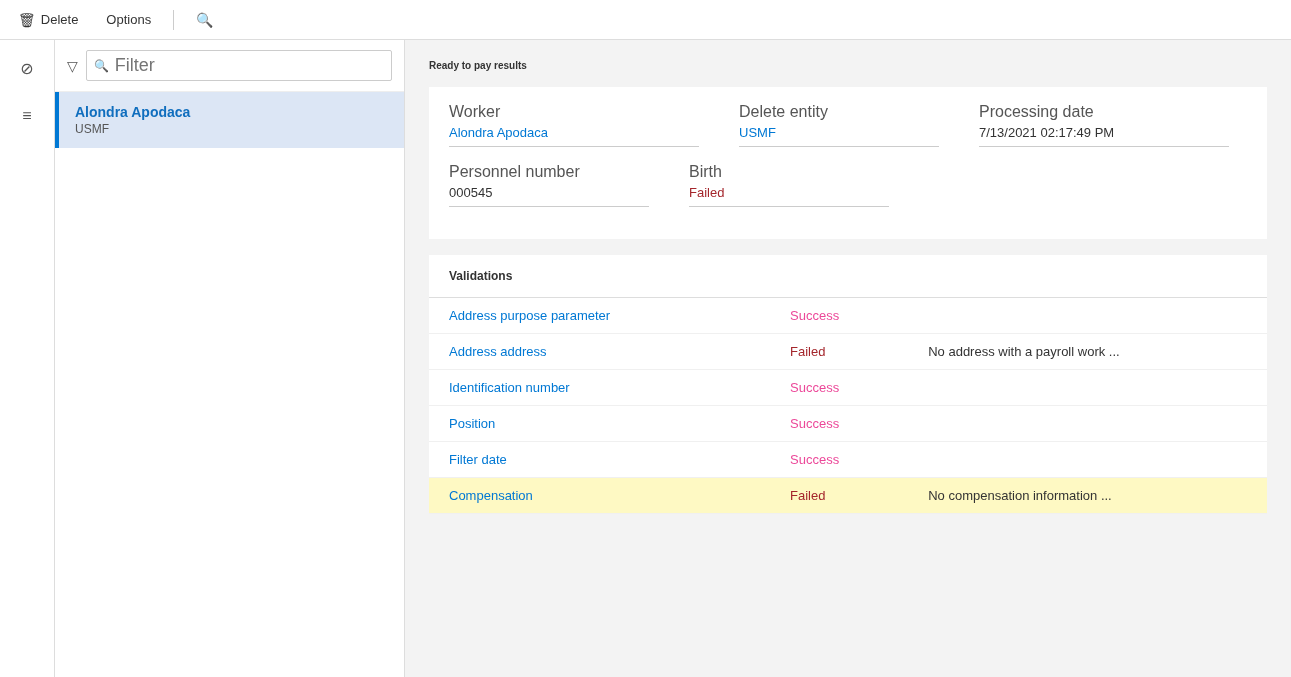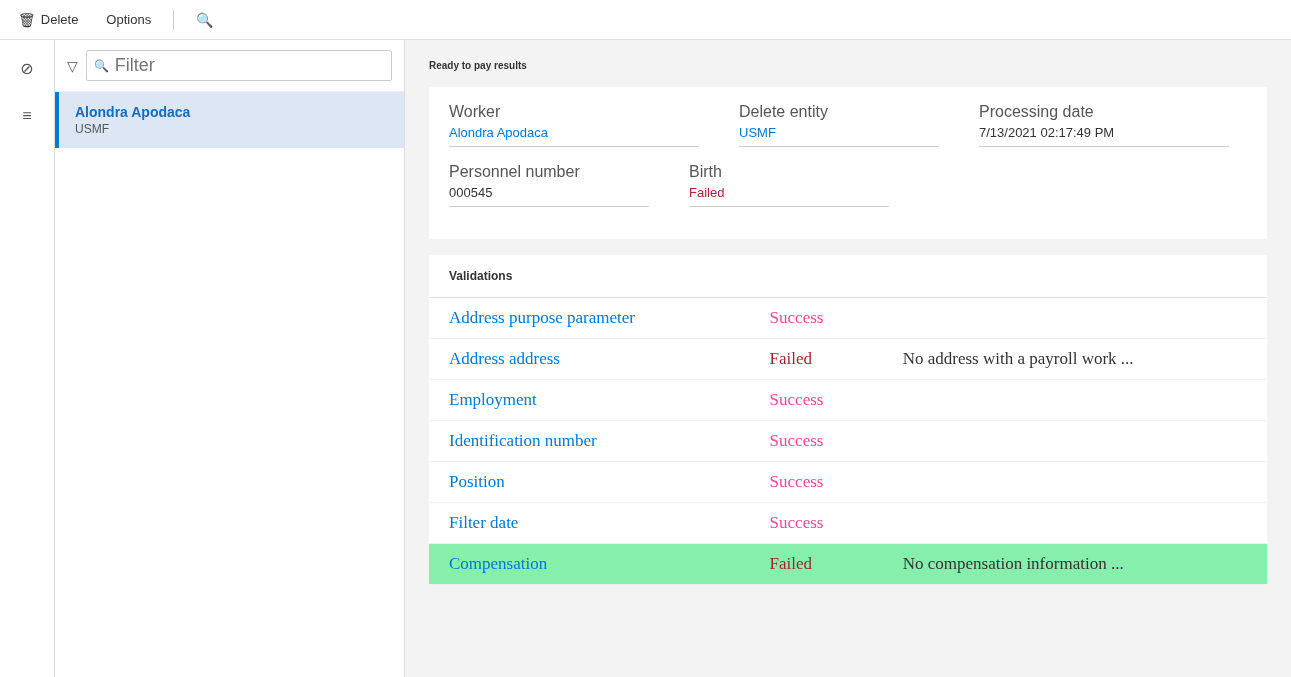--- a/index.html
+++ b/index.html
@@ -168,26 +168,25 @@
       border-bottom: 1px solid #ddd;
     }
     .validation-table {
       width: 100%;
       border-collapse: collapse;
     }
     .validation-table tr {
       border-bottom: 1px solid #f0f0f0;
     }
     .validation-table tr.highlighted {
-      background: #86efac;
+      background: #fef9c3;
     }
     .validation-table td {
       padding: 10px 20px;
-      font-size: 17px;
-      font-family: Liberation Serif, serif;
+      font-size: 13px;
     }
     .val-name { color: #0078d4; min-width: 220px; }
     .val-status-success { color: #ec4899; }
     .val-status-failed { color: #a4262c; }
     .val-message { color: #333; }
   </style>
 </head>
 <body>
 
 <div class="toolbar">
@@ -266,25 +265,20 @@
               <td class="val-name">Address purpose parameter</td>
               <td class="val-status-success">Success</td>
               <td class="val-message"></td>
             </tr>
             <tr>
               <td class="val-name">Address address</td>
               <td class="val-status-failed">Failed</td>
               <td class="val-message">No address with a payroll work ...</td>
             </tr>
             <tr>
-              <td class="val-name">Employment</td>
-              <td class="val-status-success">Success</td>
-              <td class="val-message"></td>
-            </tr>
-            <tr>
               <td class="val-name">Identification number</td>
               <td class="val-status-success">Success</td>
               <td class="val-message"></td>
             </tr>
             <tr>
               <td class="val-name">Position</td>
               <td class="val-status-success">Success</td>
               <td class="val-message"></td>
             </tr>
             <tr>

